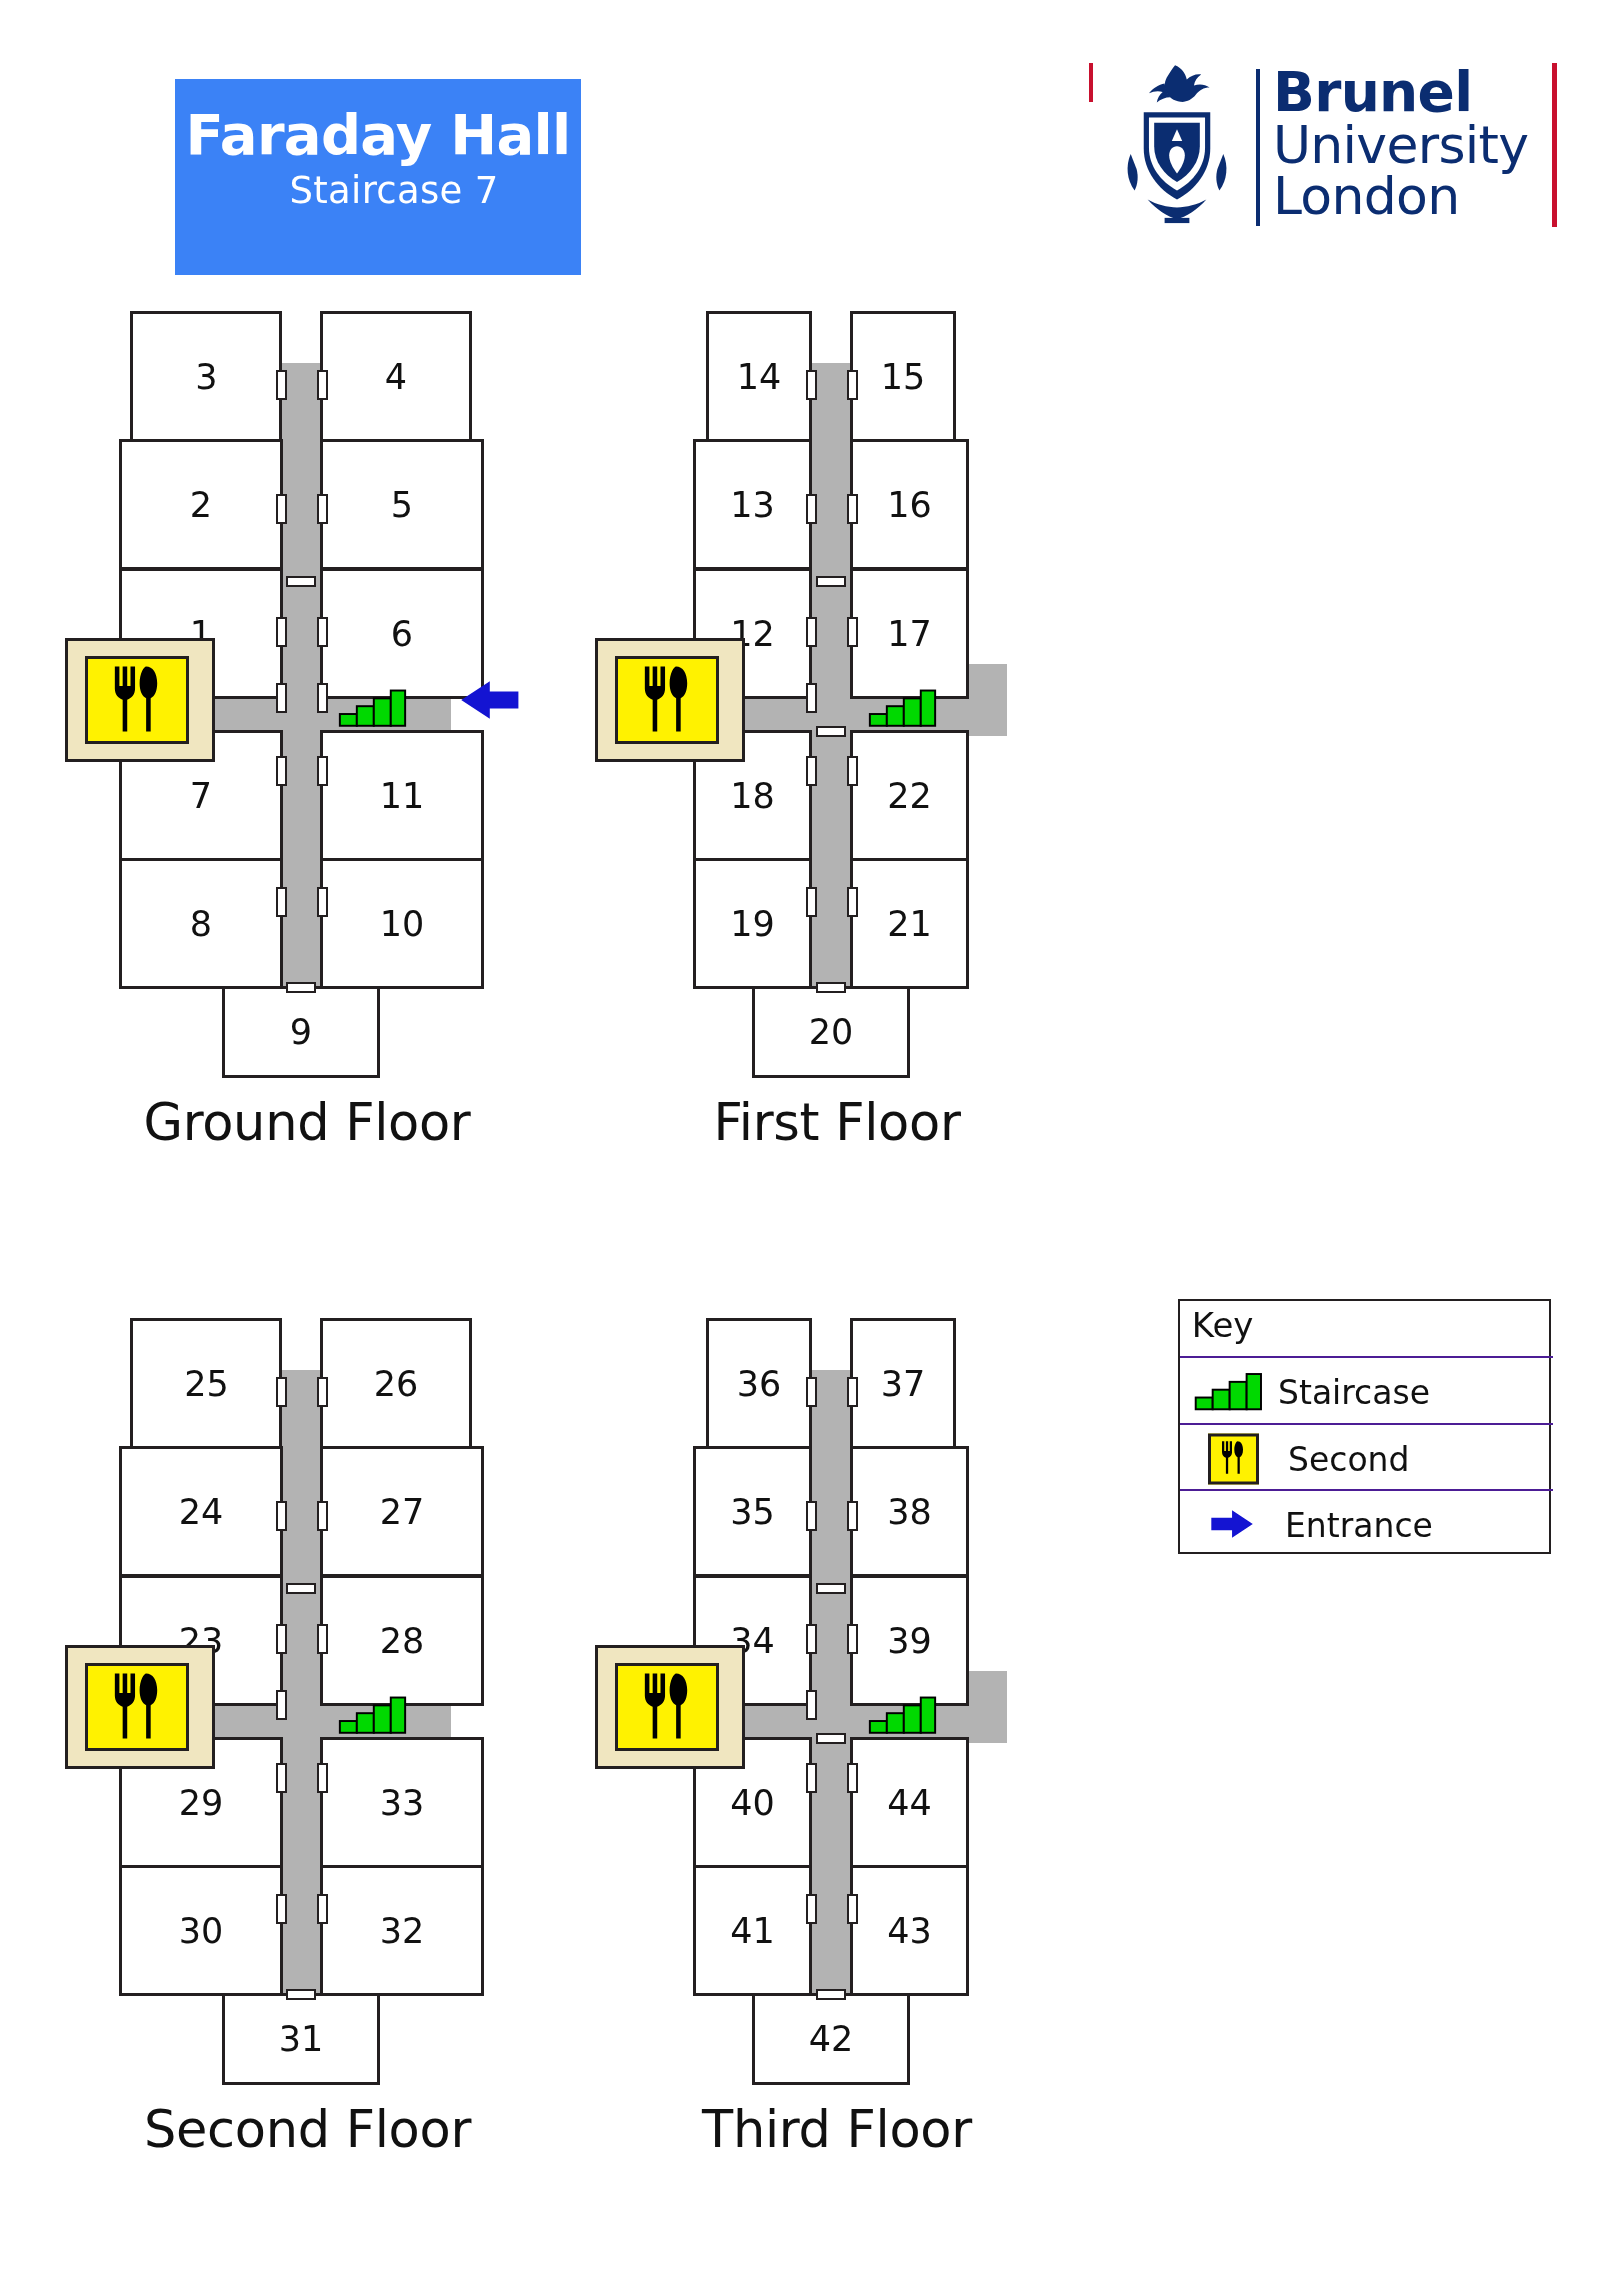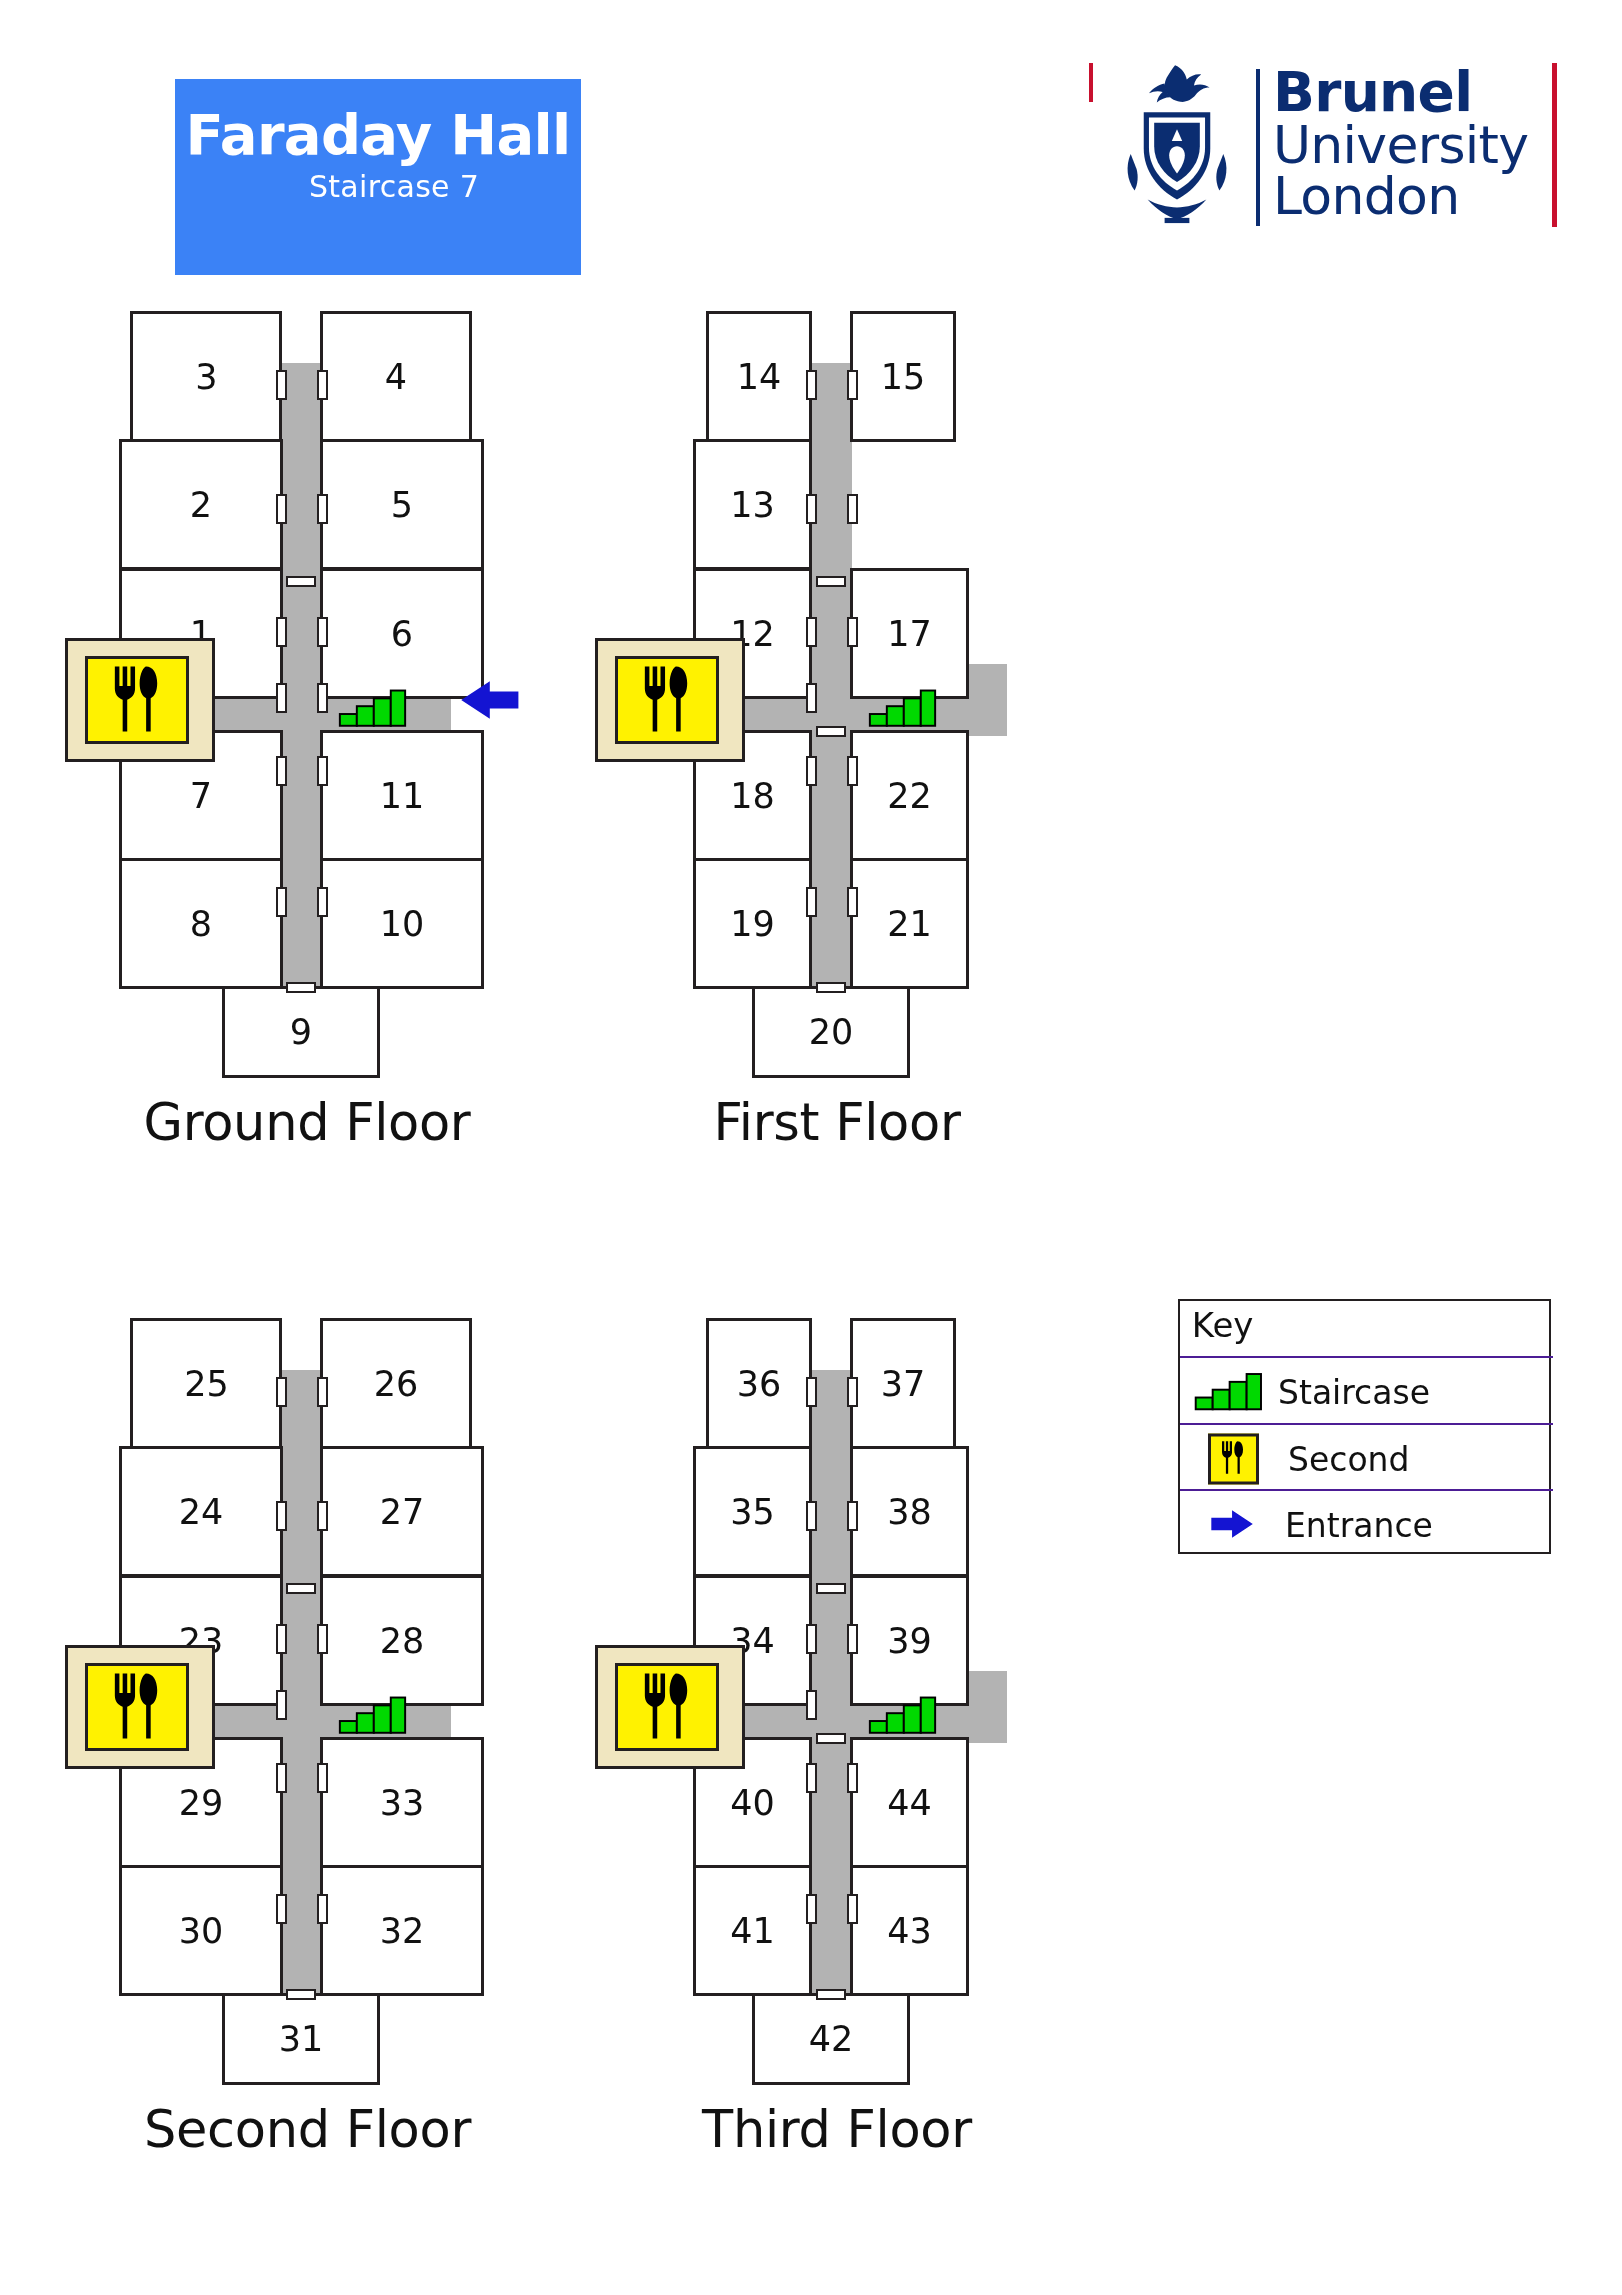--- a/index.html
+++ b/index.html
@@ -21,21 +21,21 @@
     background:#3b82f6;
     color:#ffffff;
     padding:18.3px 0 0 0;
   }
   .title-main {
     font-size:56px; font-weight:bold; letter-spacing:-0.7px;
     text-align:center; line-height:1.05;
     padding:9.2px 0 0 0;
   }
   .title-sub {
-    font-size:30px; text-align:center; padding-top:3.9px; letter-spacing:0.3px;padding-left:32px;
+    font-size:37px; text-align:center; padding-top:3.9px; letter-spacing:0.3px;padding-left:32px;
   }
 
   .brand { position:absolute; left:1073px; top:56px; width:484px; height:190px; }
   .brand-rule-left { position:absolute; left:16.4px; top:6.5px; width:3.3px; height:39px; background:#c8102e; }
   .brand-rule-right { position:absolute; right:0px; top:6.5px; width:4.6px; height:164px; background:#c8102e; }
   .brand-crest { position:absolute; left:29px; top:5.2px; width:150px; height:167px; }
   .brand-divider { position:absolute; left:183px; top:13px; width:3.9px; height:157px; background:#0b2d71; }
   .brand-text { position:absolute; left:200px; top:9.2px; color:#0b2d71; line-height:0.99; }
   .brand-text .l1 { font-size:55px; font-weight:bold; letter-spacing:-0.7px; }
   .brand-text .l2 { font-size:52px; font-weight:normal; letter-spacing:-0.7px; }
@@ -265,20 +265,23 @@
   <div class="room" style="left:13px; top:141px; width:119px; height:131px;">
       <span>13</span>
     </div>
   <div class="room" style="left:13px; top:270px; width:119px; height:131px;">
       <span>12</span>
     </div>
 
   <div class="room" style="left:170px; top:13px; width:106px; height:131px;">
       <span>15</span>
     </div>
+  <div class="room" style="left:170px; top:141px; width:119px; height:131px;">
+      <span>16</span>
+    </div>
   <div class="room" style="left:170px; top:270px; width:119px; height:131px;">
       <span>17</span>
     </div>
 
   <div class="room" style="left:13px; top:432px; width:119px; height:131px;">
       <span>18</span>
     </div>
   <div class="room" style="left:13px; top:560px; width:119px; height:131px;">
       <span>19</span>
     </div>

